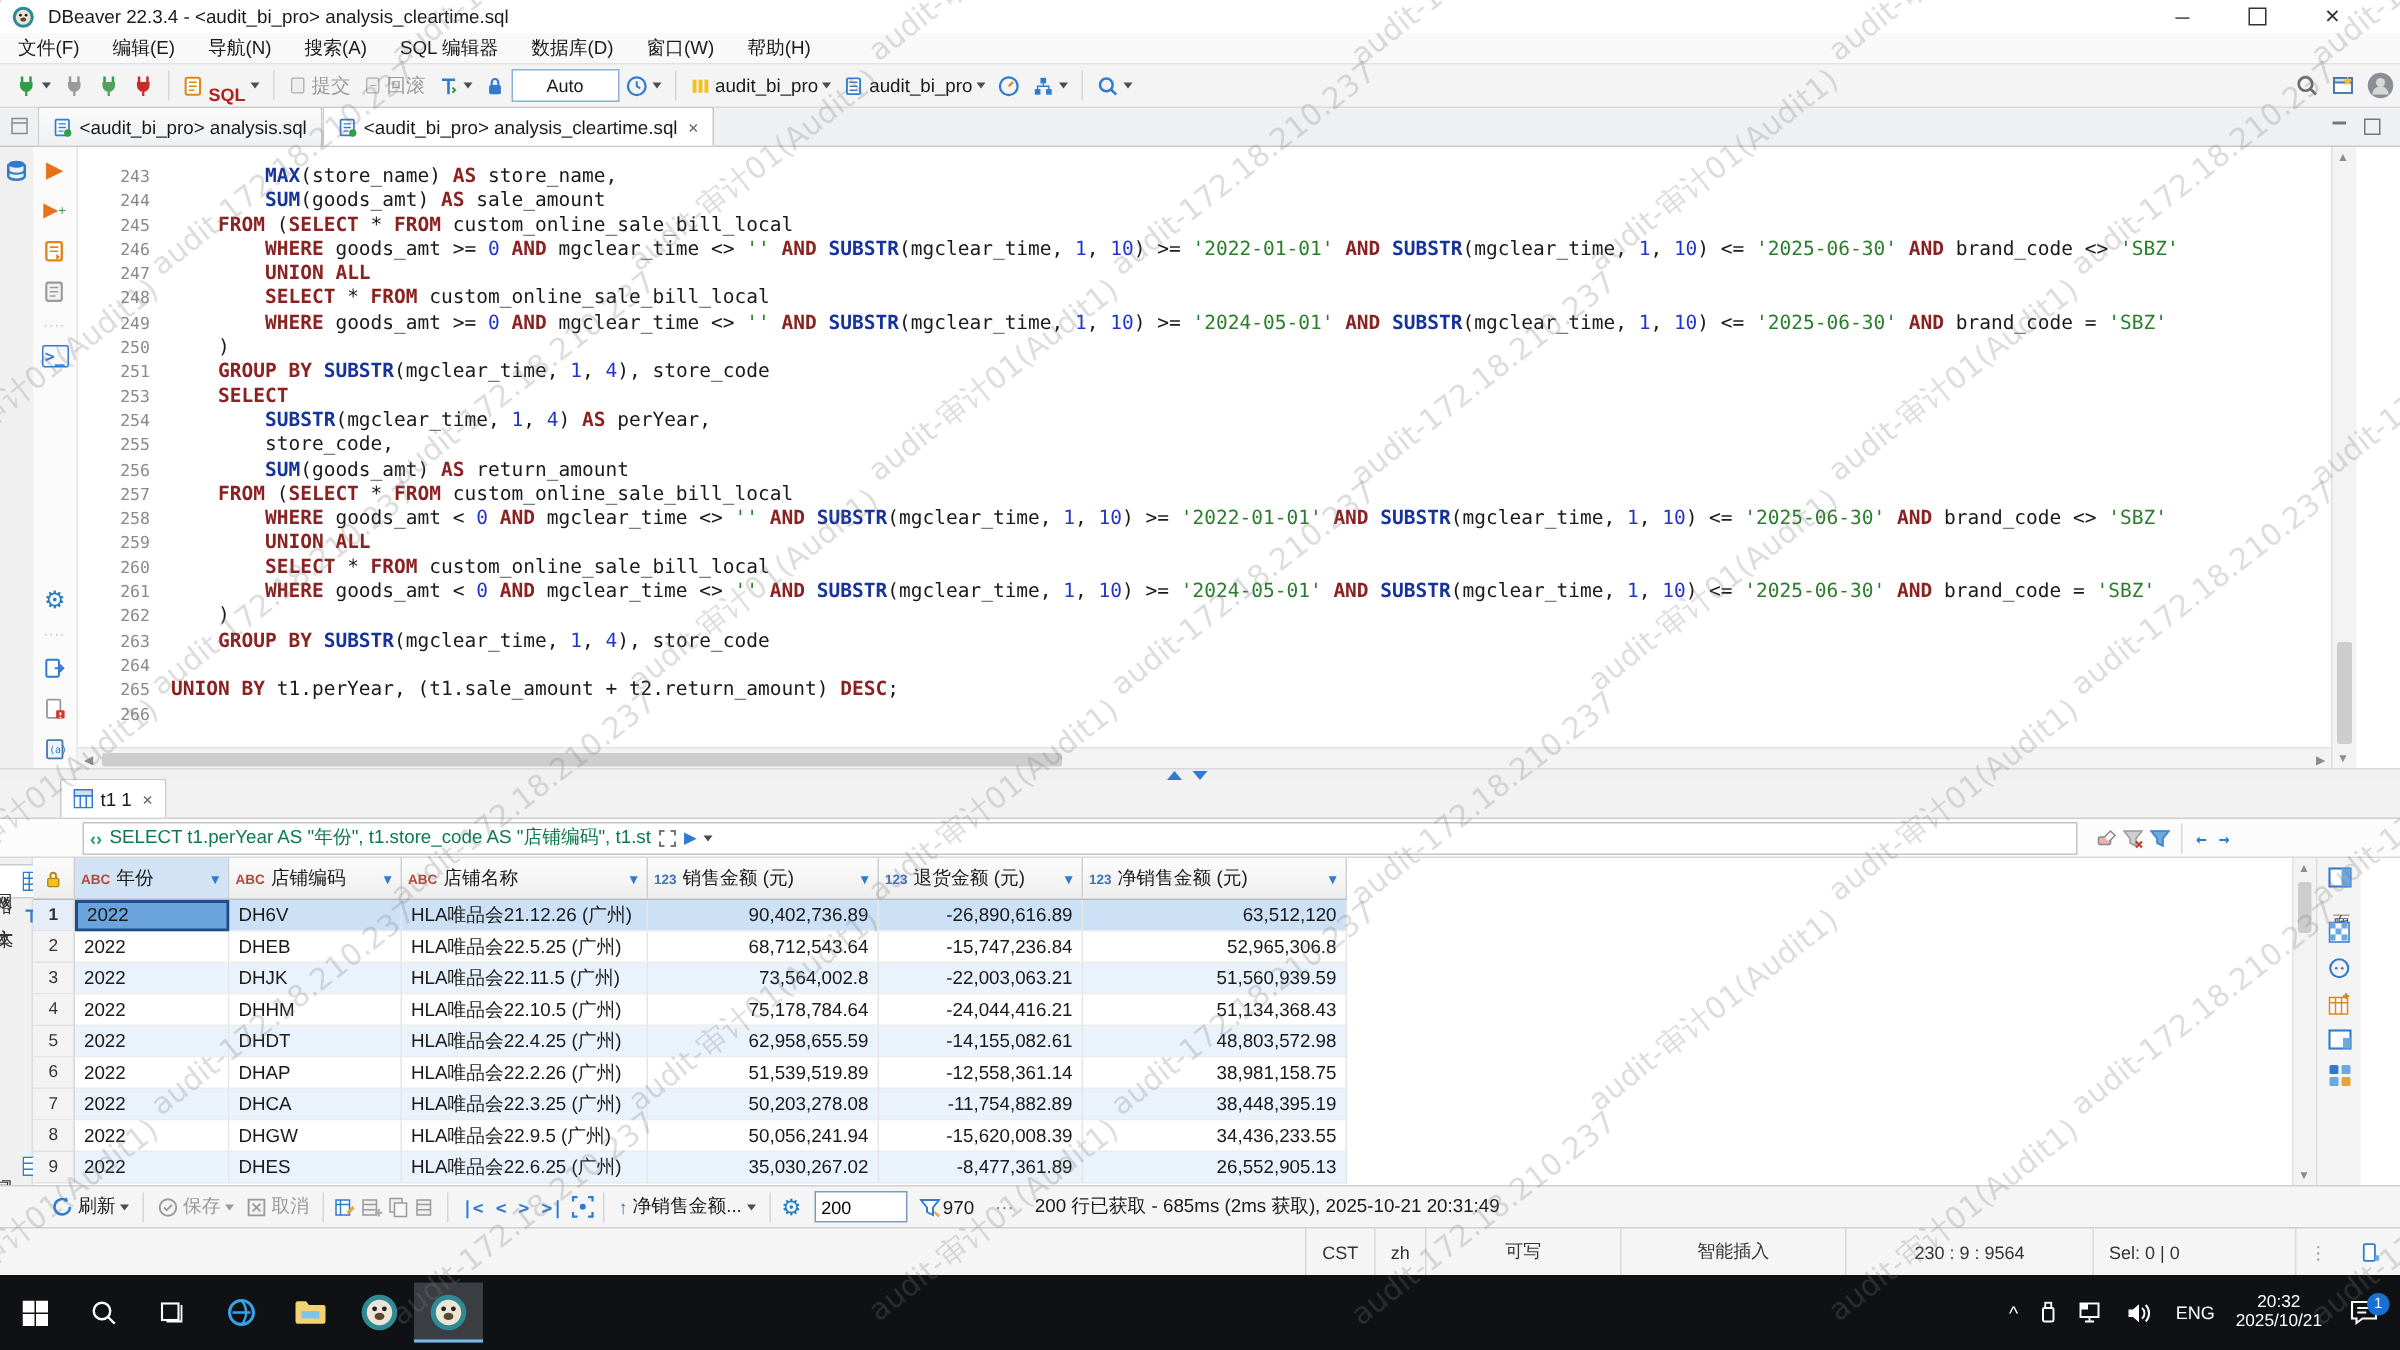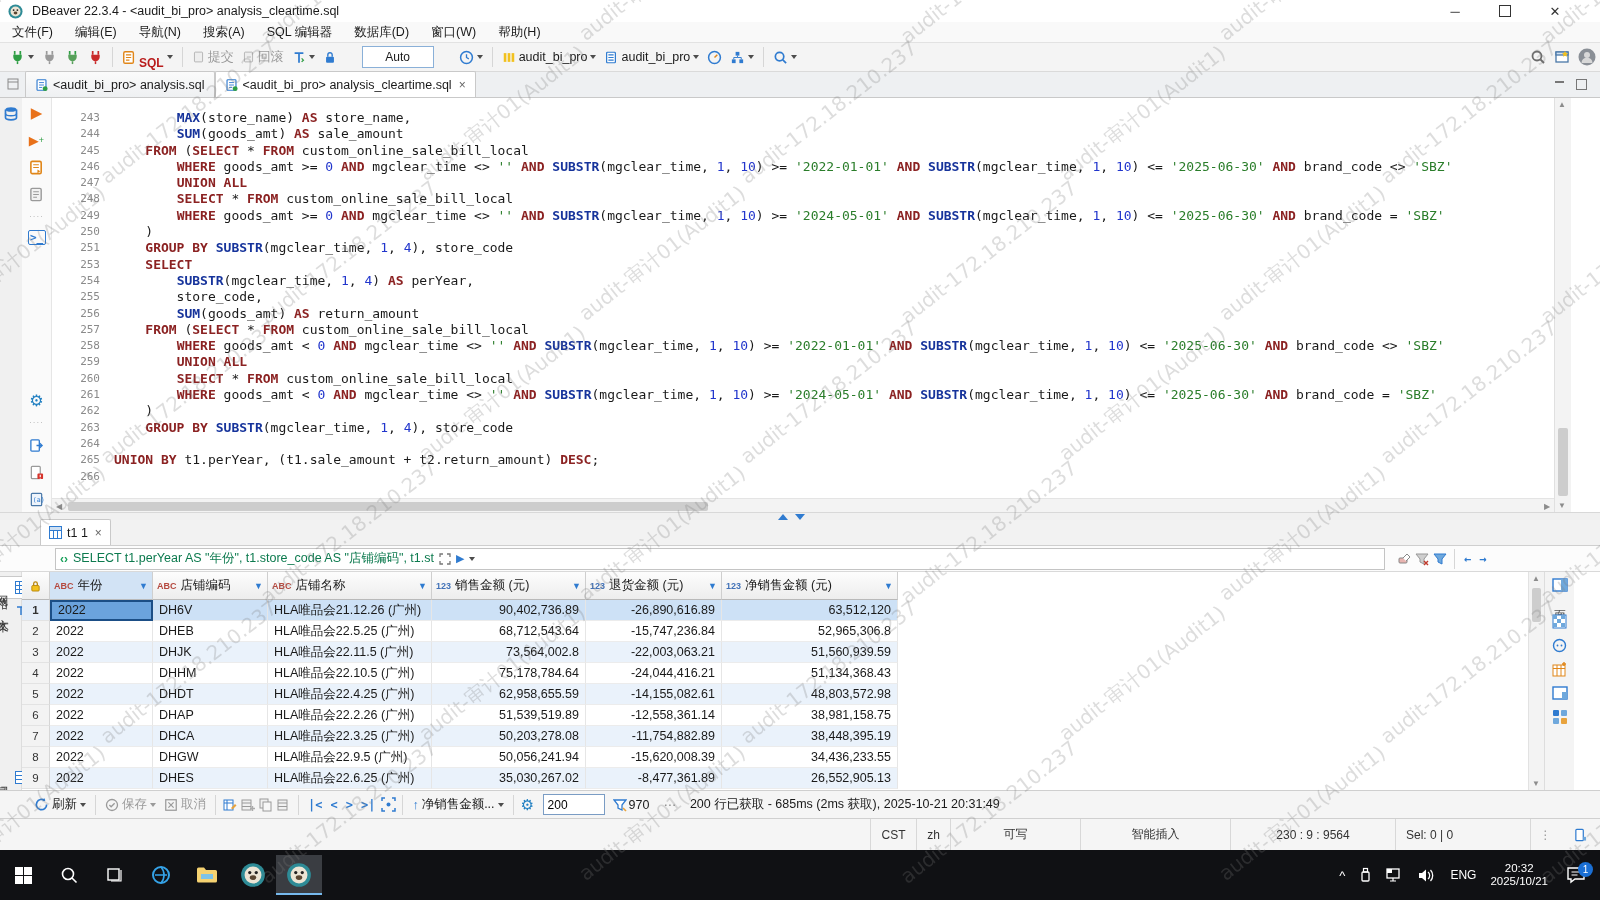--- a/index.html
+++ b/index.html
@@ -189,21 +189,21 @@
           <path d="M11 9l2 2-2 2" stroke="#2f9e44" fill="none" stroke-width="1.5"></path>
         </svg>
       <span class="caret"></span>
     </span>
     <span class="tbtn">
       <svg width="14" height="15" viewBox="0 0 16 16">
           <rect x="3.5" y="7" width="9" height="7" rx="1.2" fill="#2f7bd0"></rect>
           <path d="M5.5 7V5a2.5 2.5 0 0 1 5 0v2" stroke="#2f7bd0" stroke-width="1.6" fill="none"></path>
         </svg>
     </span>
-    <span class="autobox" style="margin:0 21px">
+    <span class="autobox" style="margin:0 0">
       <span>Auto</span>
     </span>
     <span class="tbtn">
       <svg width="15" height="15" viewBox="0 0 16 16">
           <circle cx="8" cy="8" r="6.3" fill="none" stroke="#2f7bd0" stroke-width="1.6"></circle>
           <path d="M8 4.5V8l2.5 1.5" stroke="#2f7bd0" stroke-width="1.4" fill="none"></path>
         </svg>
       <span class="caret"></span>
     </span>
     <span class="tsep"></span>

